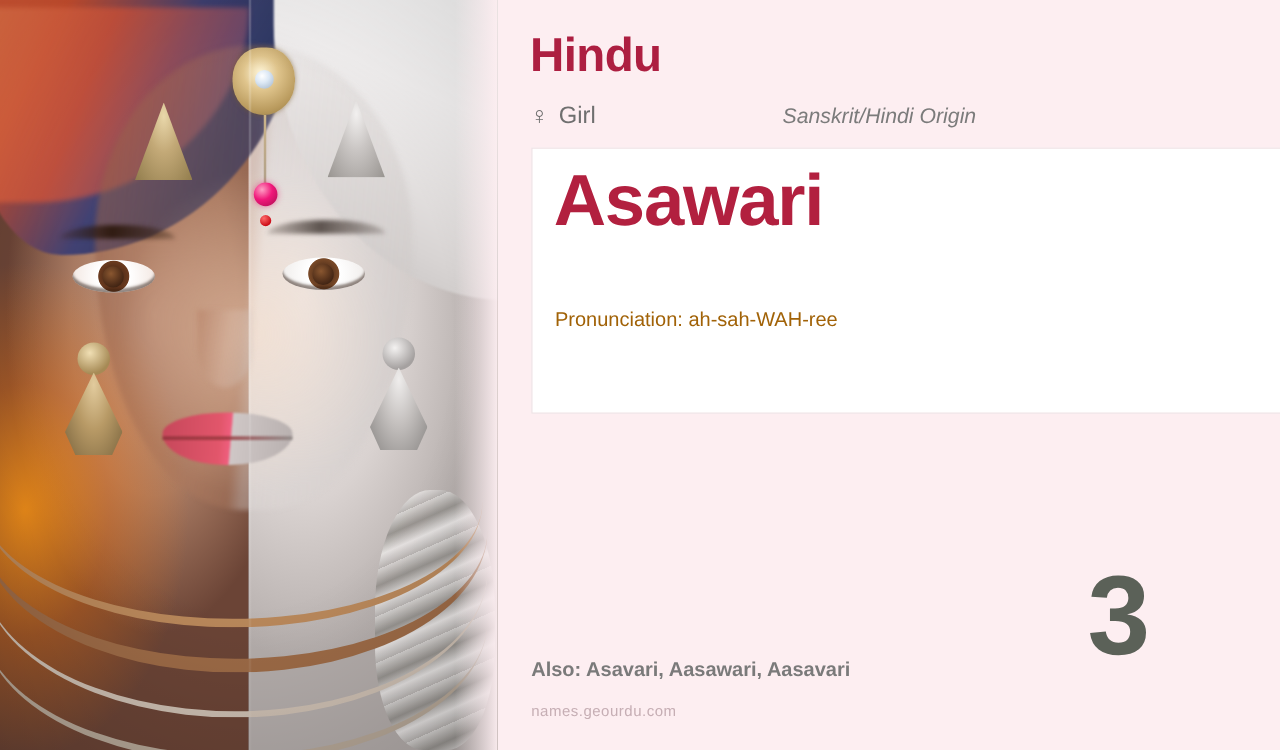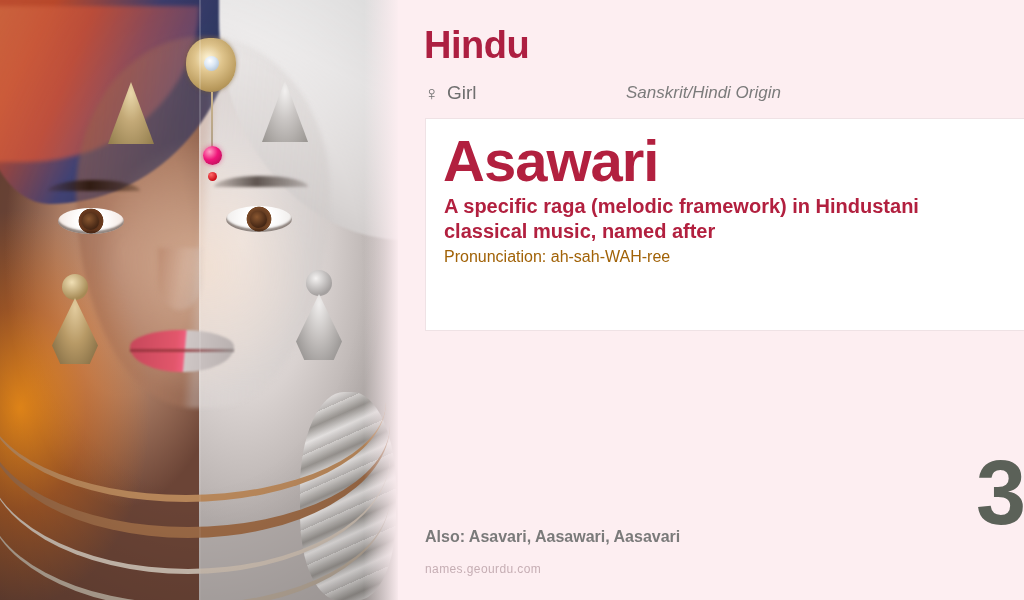--- a/index.html
+++ b/index.html
@@ -1,15 +1,15 @@
 <!DOCTYPE html>
 <html><head>
 <meta charset="utf-8">
 <style>
-  * { margin:0; padding:0; box-sizing:border-box; }
+  * { margin:0; padding:0; box-sizing:border-box;text-align:center; }
   html, body {
     width:1024px; height:600px; overflow:hidden;
     font-family:"Liberation Sans", sans-serif;
     background:#fdeef1;
   }
   .page {
     position:relative; width:1024px; height:600px;
     background:#fdeef1;
   }
 
@@ -259,21 +259,20 @@
     <div class="meta">
       <div class="gender">
         <span class="venus">♀</span>
         <span>Girl</span>
       </div>
       <div class="origin">Sanskrit/Hindi Origin</div>
     </div>
 
     <div class="card">
       <div class="name">Asawari</div>
-      <div class="meaning">A specific raga (melodic framework) in Hindustani classical music, named after</div>
       <div class="pron">Pronunciation: ah-sah-WAH-ree</div>
     </div>
 
     <div class="also">Also: Asavari, Aasawari, Aasavari</div>
     <div class="site">names.geourdu.com</div>
 
     <div class="lucky">
       <div class="lucky-num">3</div>
     </div>
 

